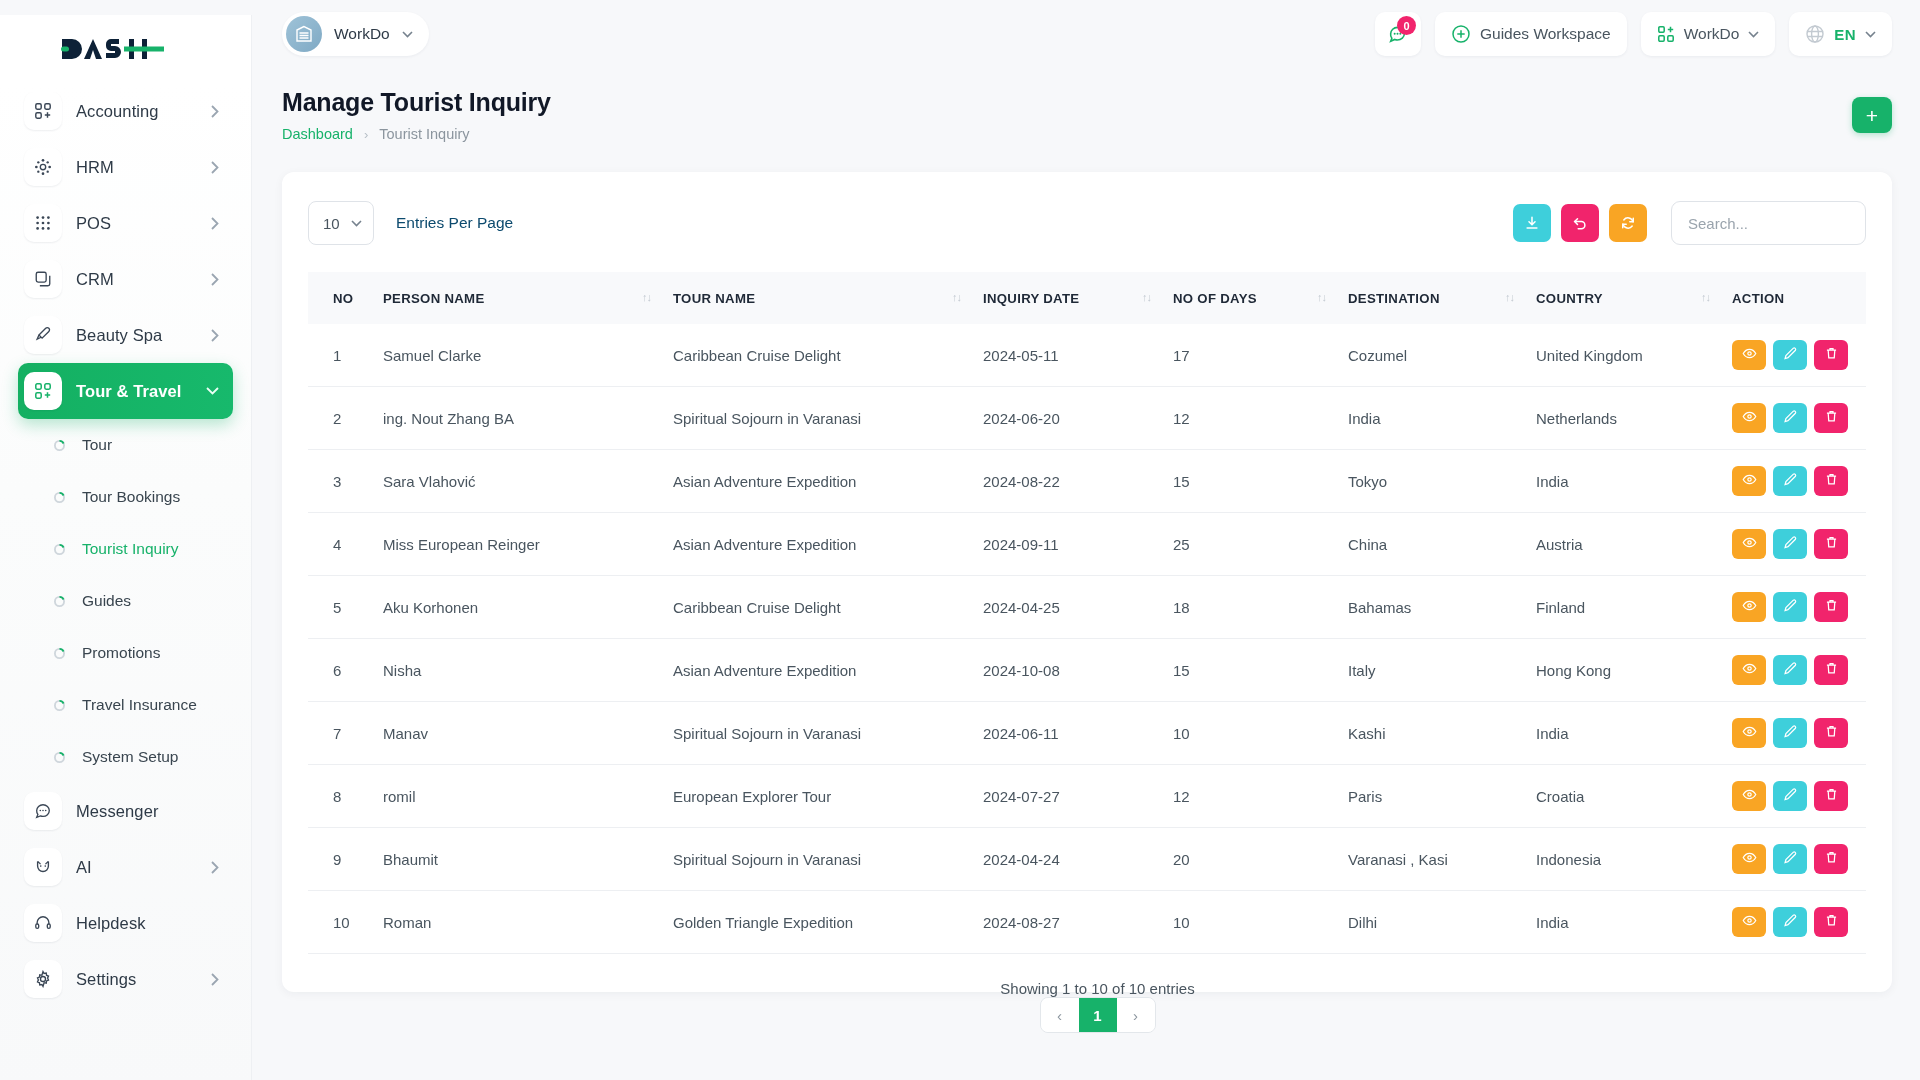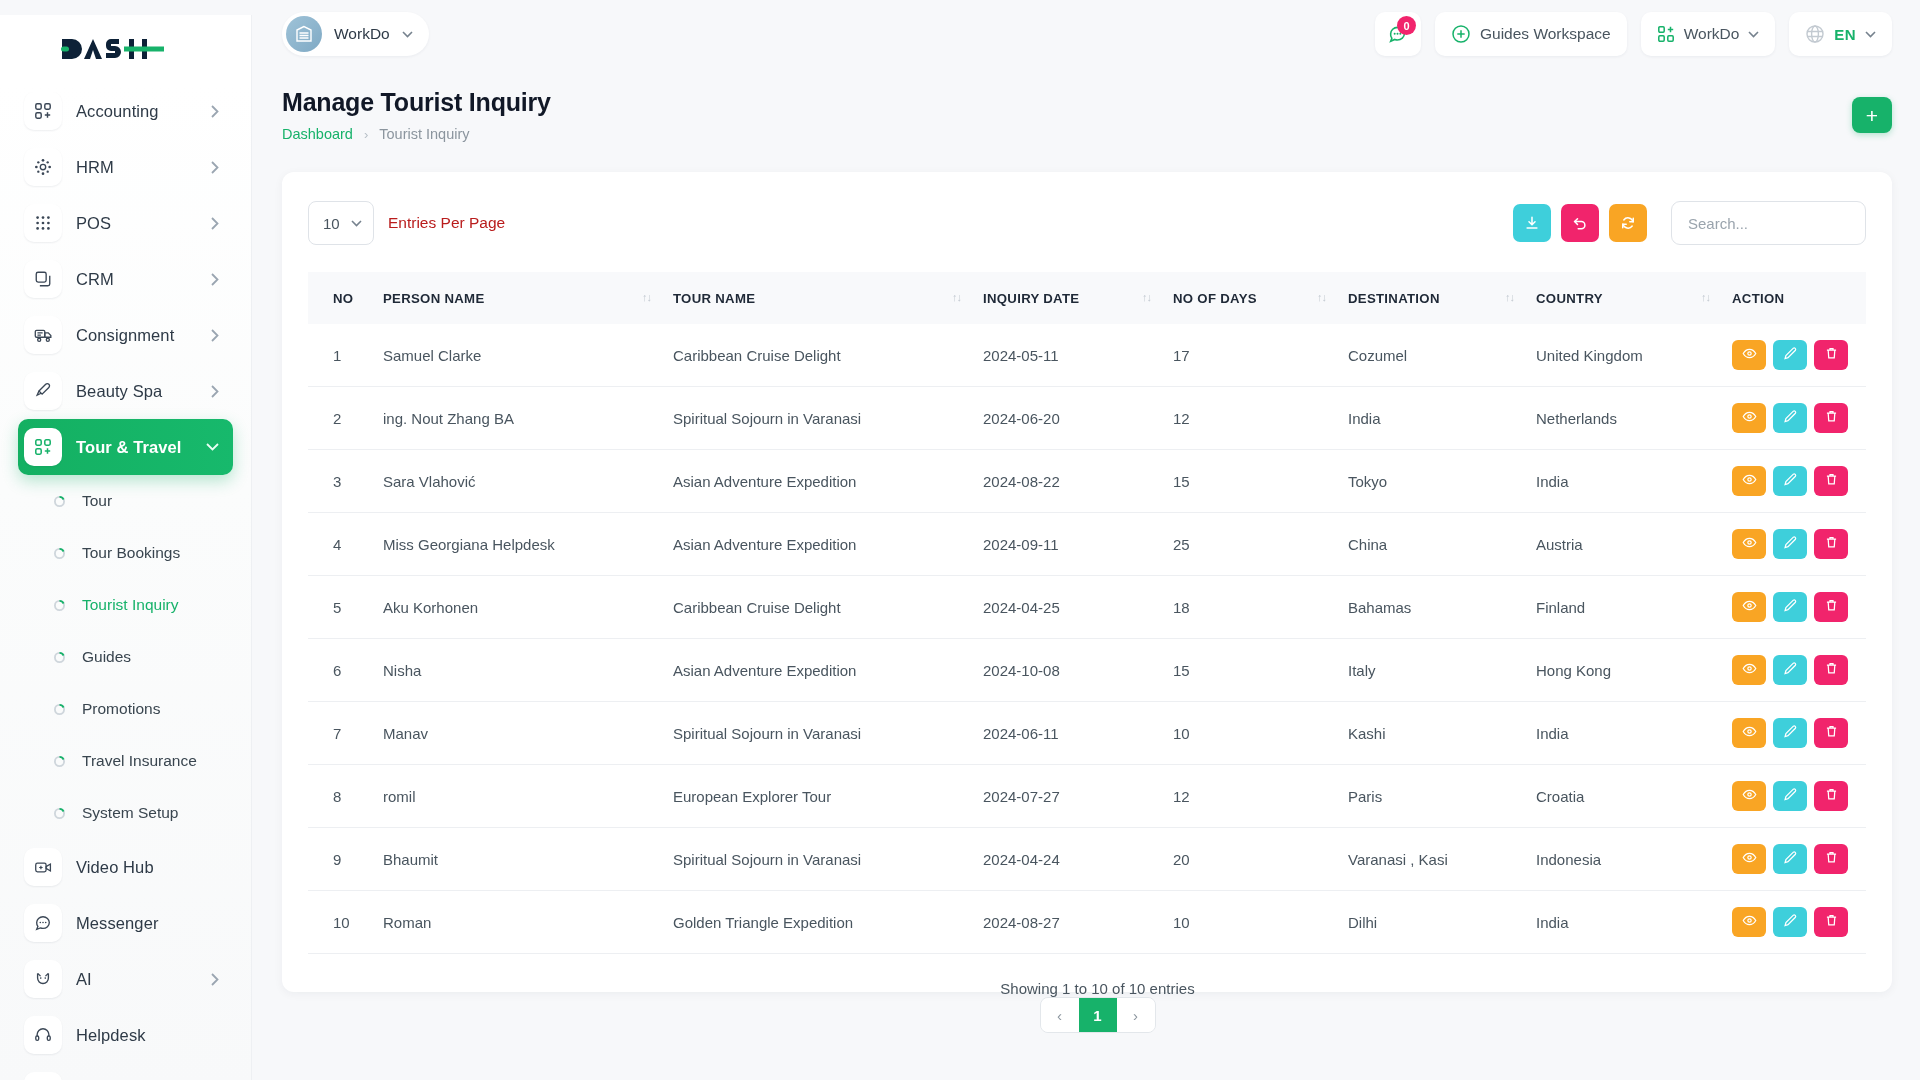--- a/index.html
+++ b/index.html
@@ -144,21 +144,21 @@
   }
   #table-toolbar {
     display:flex; align-items:center; height:46px; margin-bottom: 26px;
   }
   #entries-select {
     height: 44px; width: 66px; border:1px solid #dfe3e8; border-radius:8px;
     display:flex;align-items:center; justify-content:space-between;
     padding: 0 11px 0 14px; cursor:pointer;
     font-size: 15px; color:#49555f; background:#fff;
   }
-  #entries-label { font-size:15.5px; color:#b91c1c; margin-left:14px; }
+  #entries-label { font-size:15.5px; color:#0c4a6e; margin-left:22px; }
   #toolbar-right { margin-left:auto; display:flex; align-items:center; gap:10px;}
   .sq-btn {
     width:38px; height:38px; border-radius:7px;
     display:flex;align-items:center;justify-content:center;
     cursor:pointer; color:#fff;
   }
   #search-box {
     margin-left: 14px;
     width: 195px; height: 44px;
     border:1px solid #dfe3e8; border-radius: 9px;
@@ -294,37 +294,20 @@
         </svg>
       </span>
       <span class="nav-label">CRM</span>
       <span class="nav-caret">
         <svg width="8" height="13" viewBox="0 0 8 13" fill="none" stroke="currentColor" stroke-width="1.8">
             <path d="M1 1l5.5 5.5L1 12"></path>
           </svg>
       </span>
     </div>
 
-    <div class="nav-item">
-      <span class="nav-ico">
-        <svg width="19" height="19" viewBox="0 0 22 20" fill="none" stroke="#3b4756" stroke-width="1.5">
-          <rect x="1.5" y="4" width="11" height="8" rx="1.5"></rect>
-          <path d="M12.5 7h4l3 3v2h-7z"></path>
-          <circle cx="6" cy="15" r="1.8"></circle>
-            <circle cx="16" cy="15" r="1.8"></circle>
-          <path d="M4 7h6M4 9.5h4"></path>
-        </svg>
-      </span>
-      <span class="nav-label">Consignment</span>
-      <span class="nav-caret">
-        <svg width="8" height="13" viewBox="0 0 8 13" fill="none" stroke="currentColor" stroke-width="1.8">
-            <path d="M1 1l5.5 5.5L1 12"></path>
-          </svg>
-      </span>
-    </div>
 
     <div class="nav-item">
       <span class="nav-ico">
         <svg width="18" height="18" viewBox="0 0 20 20" fill="none" stroke="#3b4756" stroke-width="1.5">
           <path d="M16.5 2.5c1 1 1 2.5 0 3.5l-7.5 7.5-3.5-3.5 7.5-7.5c1-1 2.5-1 3.5 0z"></path>
           <path d="M5.5 10l-2 4.5 4.5-2"></path>
         </svg>
       </span>
       <span class="nav-label">Beauty Spa</span>
       <span class="nav-caret">
@@ -408,30 +391,20 @@
     <div class="sub-item">
       <span class="sub-dot">
         <svg width="11" height="11" viewBox="0 0 12 12">
             <circle cx="6" cy="6" r="5" fill="none" stroke="#cfd6dc" stroke-width="2"></circle>
             <path d="M6 1a5 5 0 0 1 4.5 2.8" fill="none" stroke="#17b26a" stroke-width="2"></path>
           </svg>
       </span>
       <span class="sub-label">System Setup</span>
     </div>
 
-    <div class="nav-item">
-      <span class="nav-ico">
-        <svg width="19" height="19" viewBox="0 0 22 20" fill="none" stroke="#3b4756" stroke-width="1.5">
-          <rect x="2" y="5" width="12" height="10" rx="2"></rect>
-          <path d="M14 9l5-3v8l-5-3z"></path>
-          <path d="M8 8v4M6 10h4" stroke-width="1.4"></path>
-        </svg>
-      </span>
-      <span class="nav-label">Video Hub</span>
-    </div>
 
     <div class="nav-item">
       <span class="nav-ico">
         <svg width="18" height="18" viewBox="0 0 20 20" fill="none" stroke="#3b4756" stroke-width="1.5">
           <path d="M17 9.5c0 3.6-3.1 6.5-7 6.5-1 0-2-.2-2.9-.6L3 17l1.3-3.2A6.2 6.2 0 0 1 3 9.5C3 5.9 6.1 3 10 3s7 2.9 7 6.5z"></path>
           <path d="M7 9.5h.01M10 9.5h.01M13 9.5h.01" stroke-width="1.8" stroke-linecap="round"></path>
         </svg>
       </span>
       <span class="nav-label">Messenger</span>
     </div>
@@ -729,21 +702,21 @@
               <div class="act-btn" style="background: rgb(241, 36, 108);">
                 <span><svg width="15" height="15" viewBox="0 0 18 18" fill="none" stroke="#fff" stroke-width="1.5">
                     <path d="M3.5 4.8h11M7.2 4.8V3.2h3.6v1.6M5 4.8l.7 9.3h6.6l.7-9.3"></path>
                   </svg></span>
               </div>
             </div>
           </td>
         </tr>
         <tr>
           <td>4</td>
-          <td>Miss Georgiana Helpdesk</td>
+          <td>Miss European Reinger</td>
           <td>Asian Adventure Expedition</td>
           <td>2024-09-11</td>
           <td>25</td>
           <td>China</td>
           <td>Austria</td>
           <td>
             <div class="act-cell">
               <div class="act-btn" style="background: rgb(249, 165, 36);">
                 <span><svg width="15" height="15" viewBox="0 0 18 18" fill="none" stroke="#fff" stroke-width="1.5">
                     <path d="M1.5 9S4.3 4 9 4s7.5 5 7.5 5-2.8 5-7.5 5S1.5 9 1.5 9z"></path>

